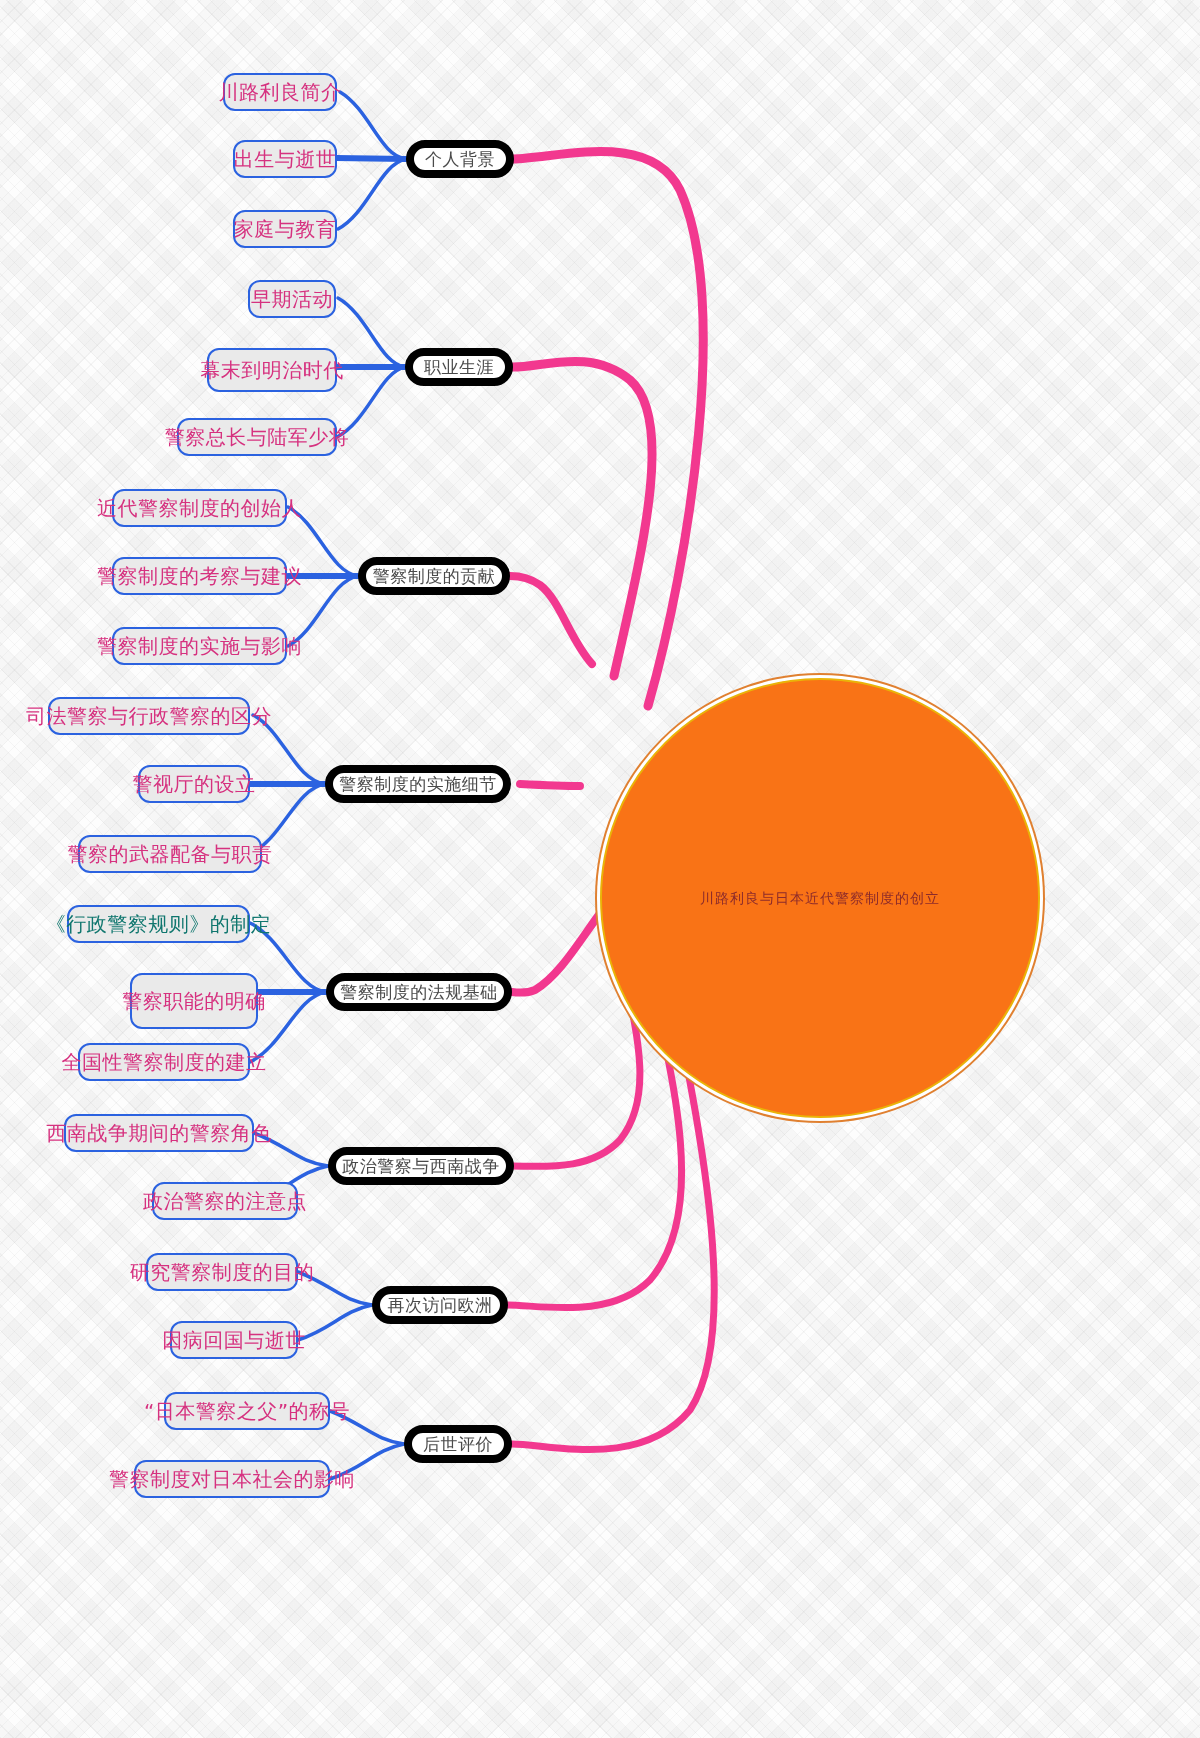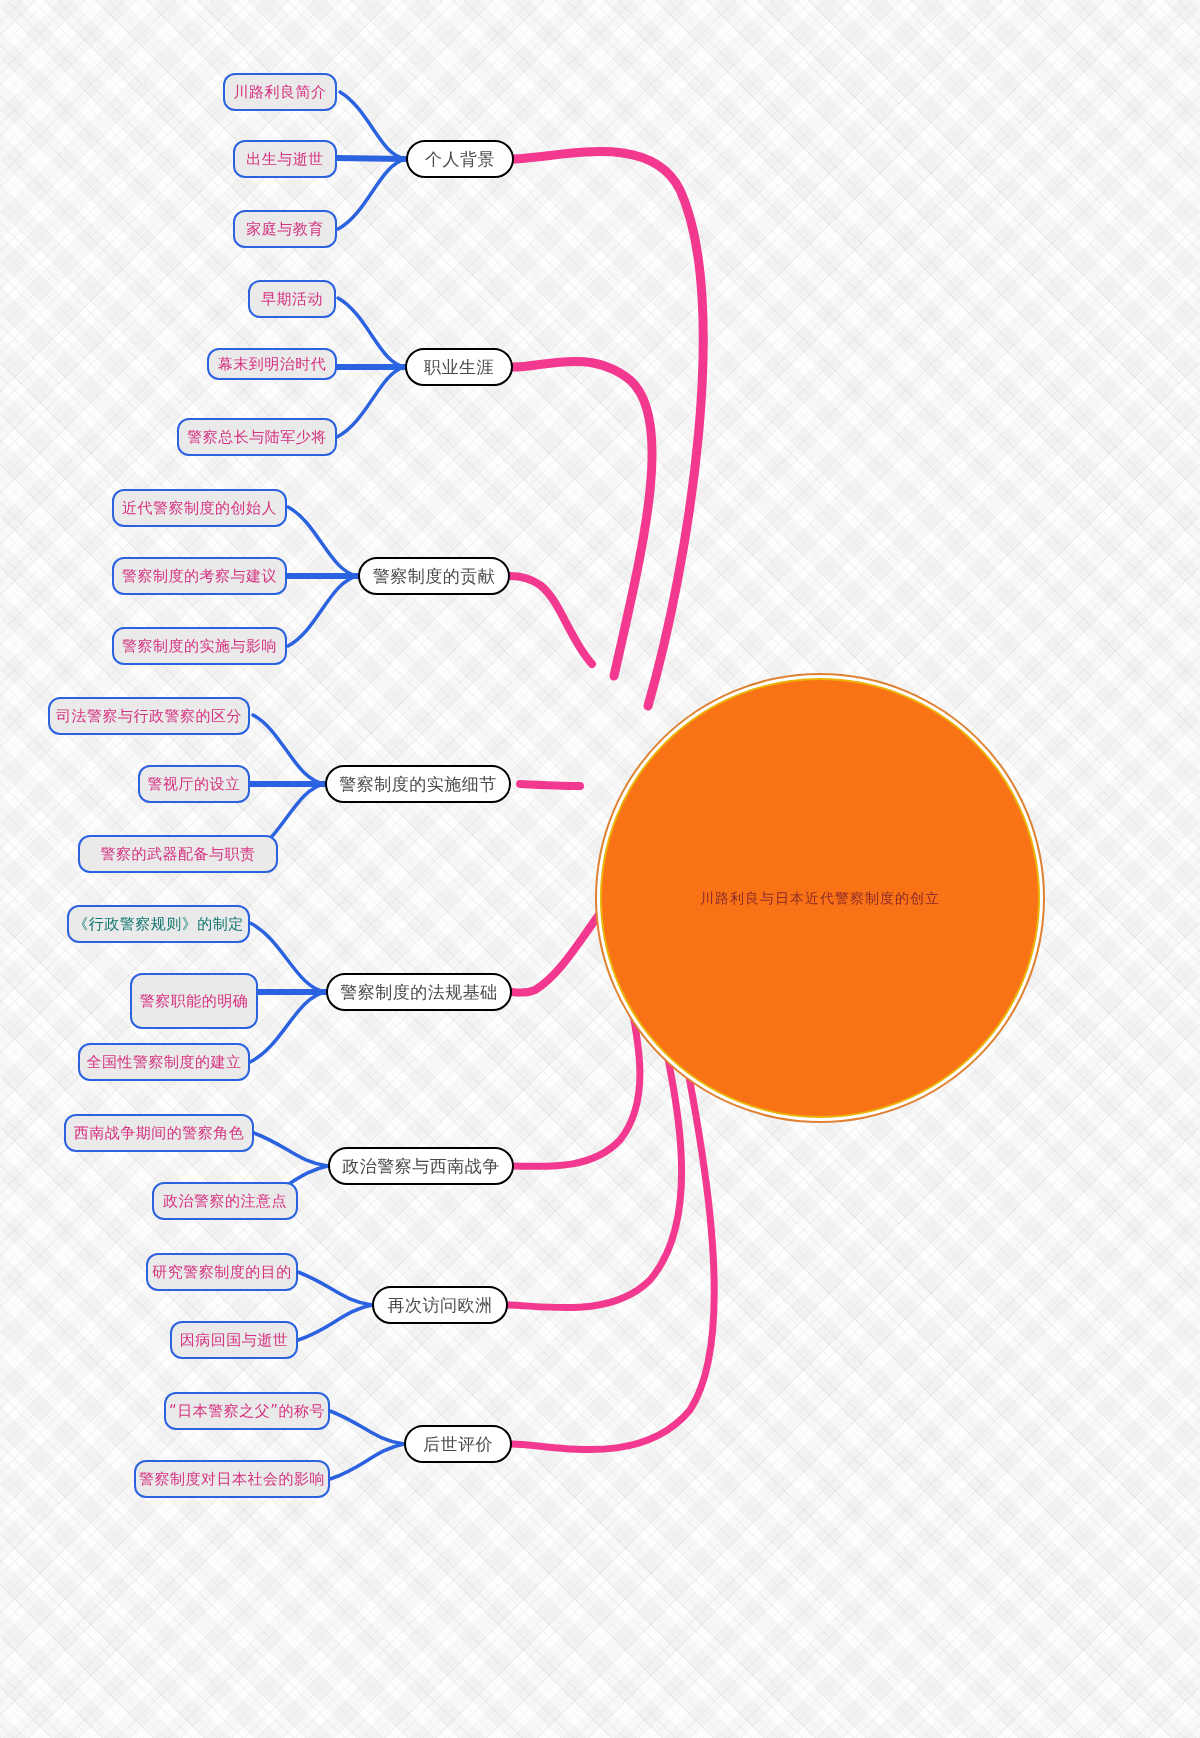--- a/index.html
+++ b/index.html
@@ -38,34 +38,34 @@
     box-shadow:0 0 0 3px #ffffff, 0 0 0 5px #e08030;
     color:#8c2b2b;
     font-size:14px;
     letter-spacing:1px;
   }
 
   
   .branch{
     border-radius:26px;
     background:#ffffff;
-    border:2px solid #000000;
+    border:8px solid #000000;
     color:#4a4a4a;
     font-size:17px;
     letter-spacing:0.5px;
     padding:0 14px;
   }
 
   
   .leaf{
     border-radius:12px;
     background:#eaeaea;
     border:2px solid #2b62e0;
     color:#d6317f;
-    font-size:15px;
+    font-size:20px;
     letter-spacing:0.5px;
     padding:0 12px;
   }
   .leaf.muted{ color:#0f766e; }
 </style>
 </head>
 <body>
 
 <div id="canvas"></div>
 
@@ -138,21 +138,21 @@
 <div class="node leaf" style="left:233px;top:210px;width:104px;height:38px;">
   <span>家庭与教育</span>
 </div>
 
 <div class="node branch" style="left:405px;top:348px;width:108px;height:38px;">
   <span>职业生涯</span>
 </div>
 <div class="node leaf" style="left:248px;top:280px;width:88px;height:38px;">
   <span>早期活动</span>
 </div>
-<div class="node leaf" style="left:207px;top:348px;width:130px;height:32px;">
+<div class="node leaf" style="left:207px;top:348px;width:130px;height:44px;">
   <span>幕末到明治时代</span>
 </div>
 <div class="node leaf" style="left:177px;top:418px;width:160px;height:38px;">
   <span>警察总长与陆军少将</span>
 </div>
 
 <div class="node branch" style="left:358px;top:557px;width:152px;height:38px;">
   <span>警察制度的贡献</span>
 </div>
 <div class="node leaf" style="left:112px;top:489px;width:175px;height:38px;">
@@ -167,21 +167,21 @@
 
 <div class="node branch" style="left:325px;top:765px;width:186px;height:38px;">
   <span>警察制度的实施细节</span>
 </div>
 <div class="node leaf" style="left:48px;top:697px;width:202px;height:38px;">
   <span>司法警察与行政警察的区分</span>
 </div>
 <div class="node leaf" style="left:138px;top:765px;width:112px;height:38px;font-family:Liberation Serif, serif;">
   <span>警视厅的设立</span>
 </div>
-<div class="node leaf" style="left:78px;top:835px;width:200px;height:38px;">
+<div class="node leaf" style="left:78px;top:835px;width:184px;height:38px;">
   <span>警察的武器配备与职责</span>
 </div>
 
 <div class="node branch" style="left:326px;top:973px;width:186px;height:38px;">
   <span>警察制度的法规基础</span>
 </div>
 <div class="node leaf muted" style="left:67px;top:905px;width:183px;height:38px;">
   <span>《行政警察规则》的制定</span>
 </div>
 <div class="node leaf" style="left:130px;top:973px;width:128px;height:56px;align-items:center;">

